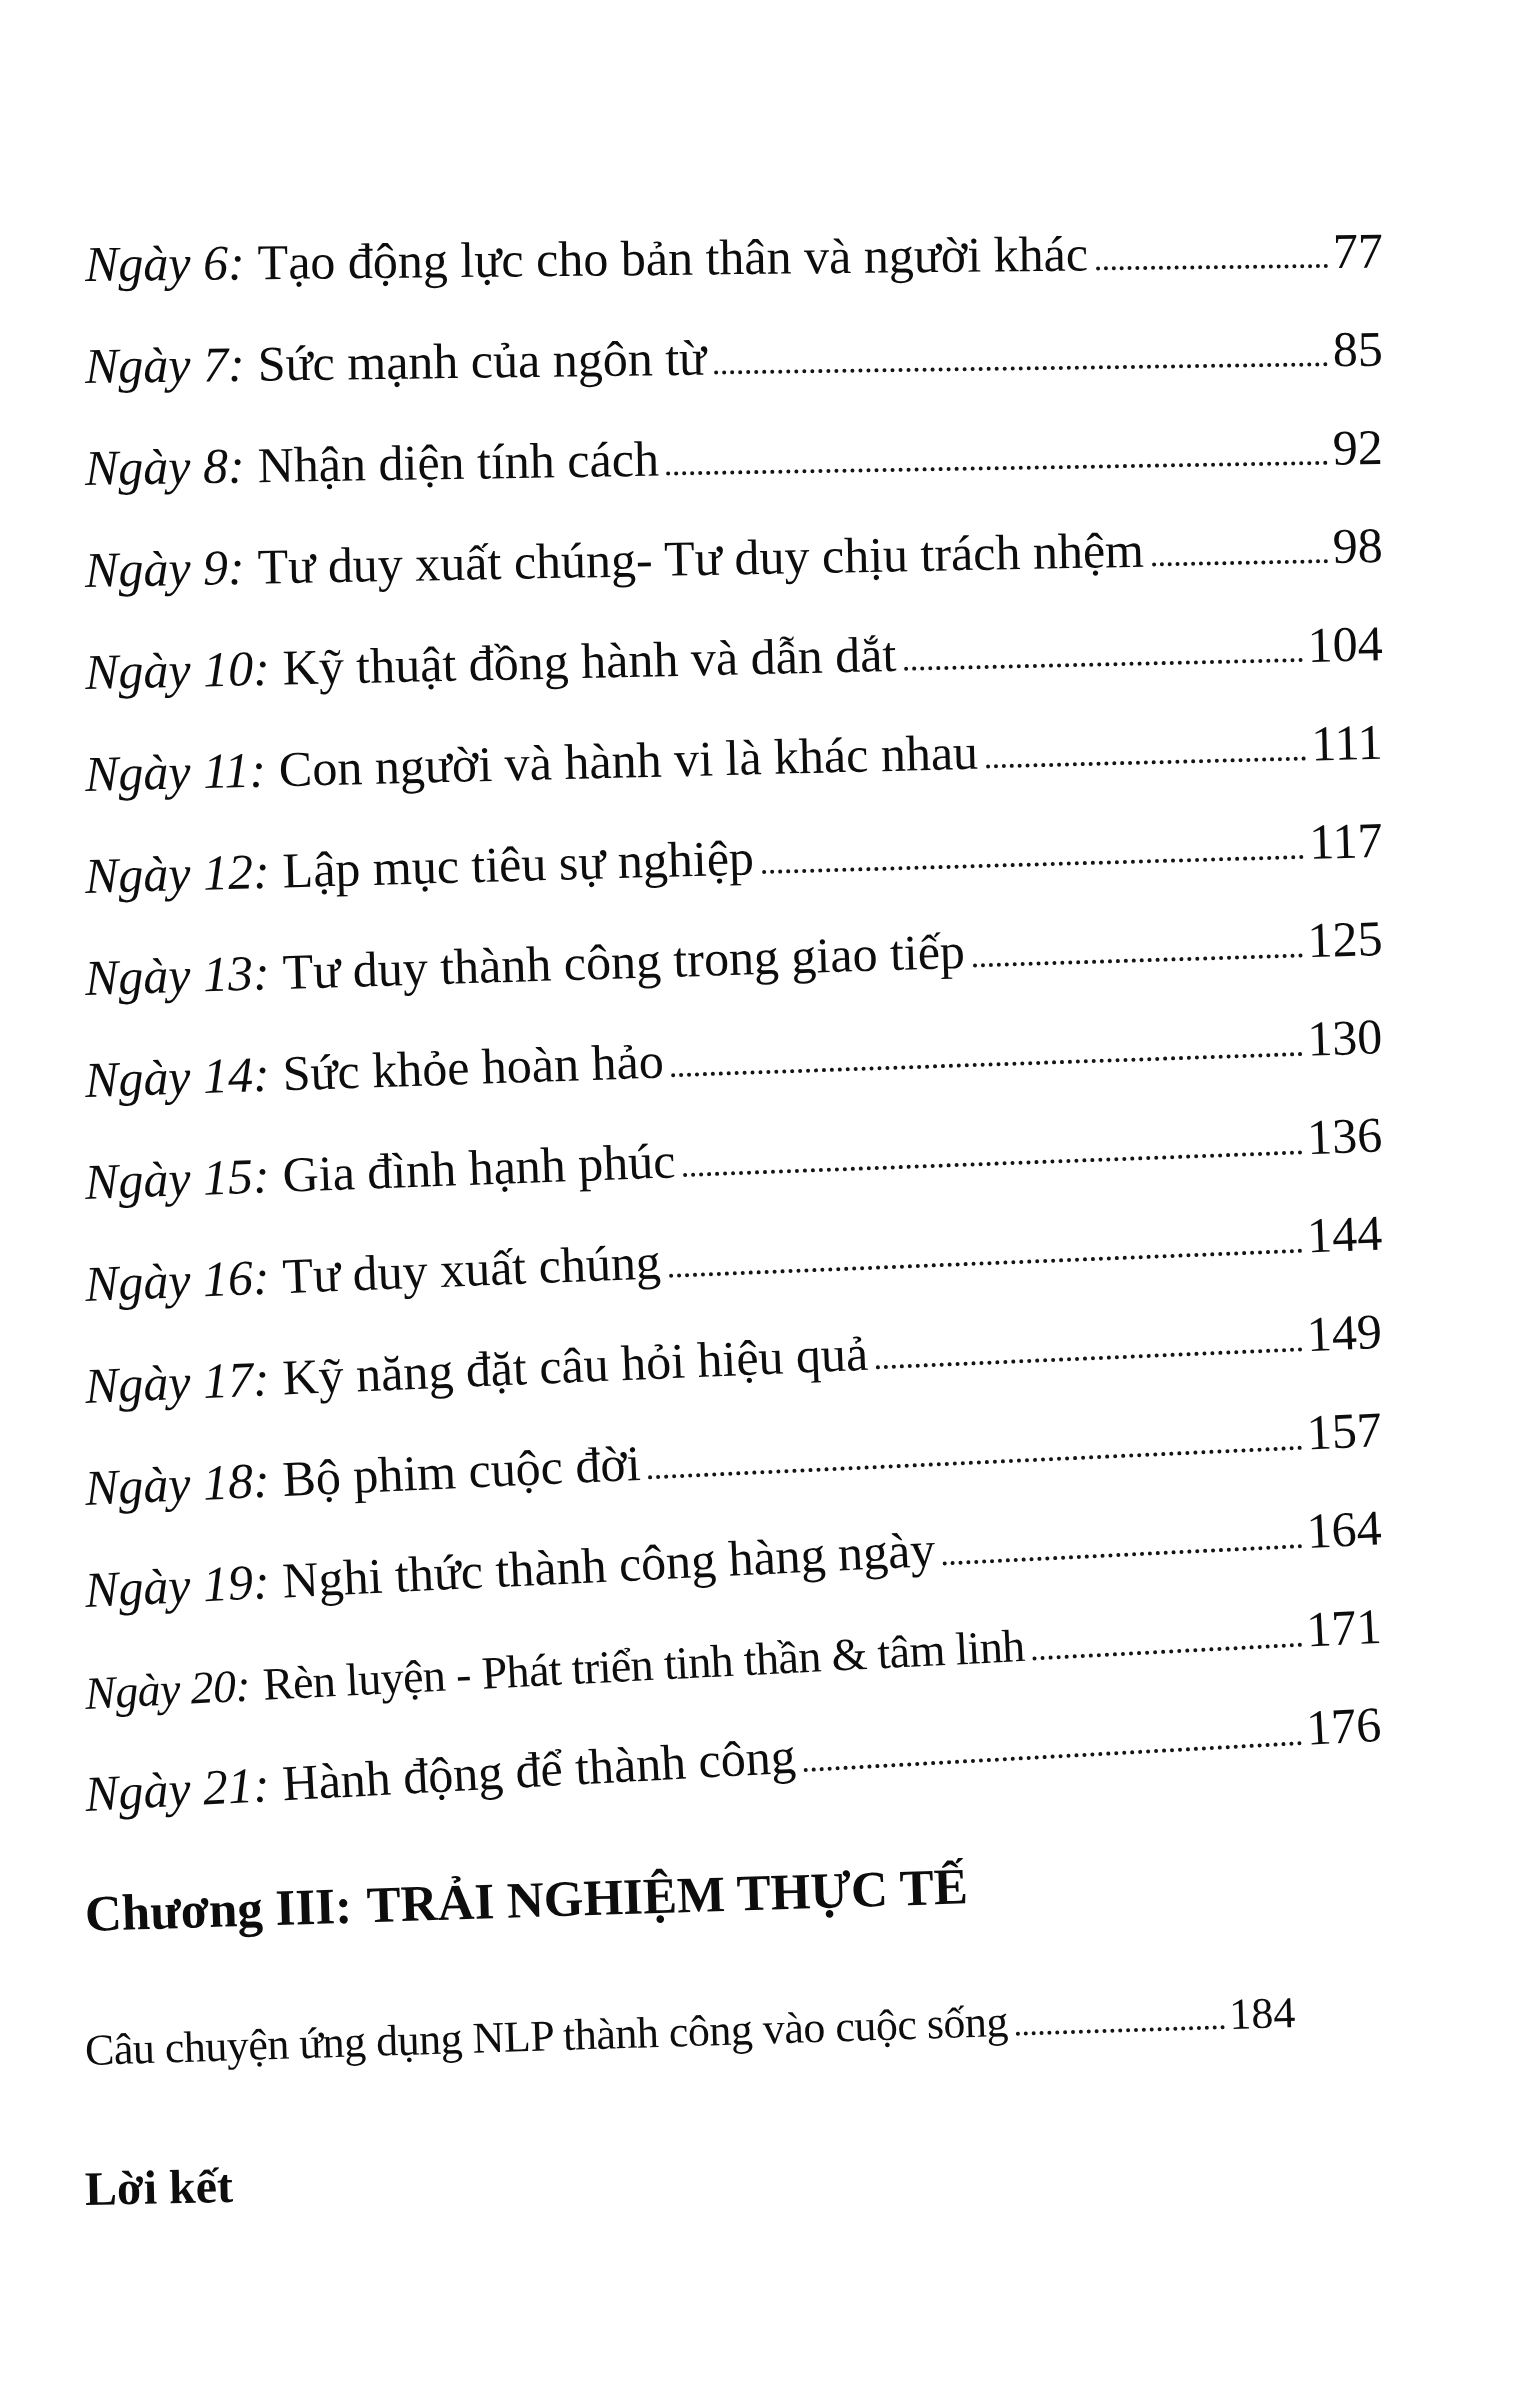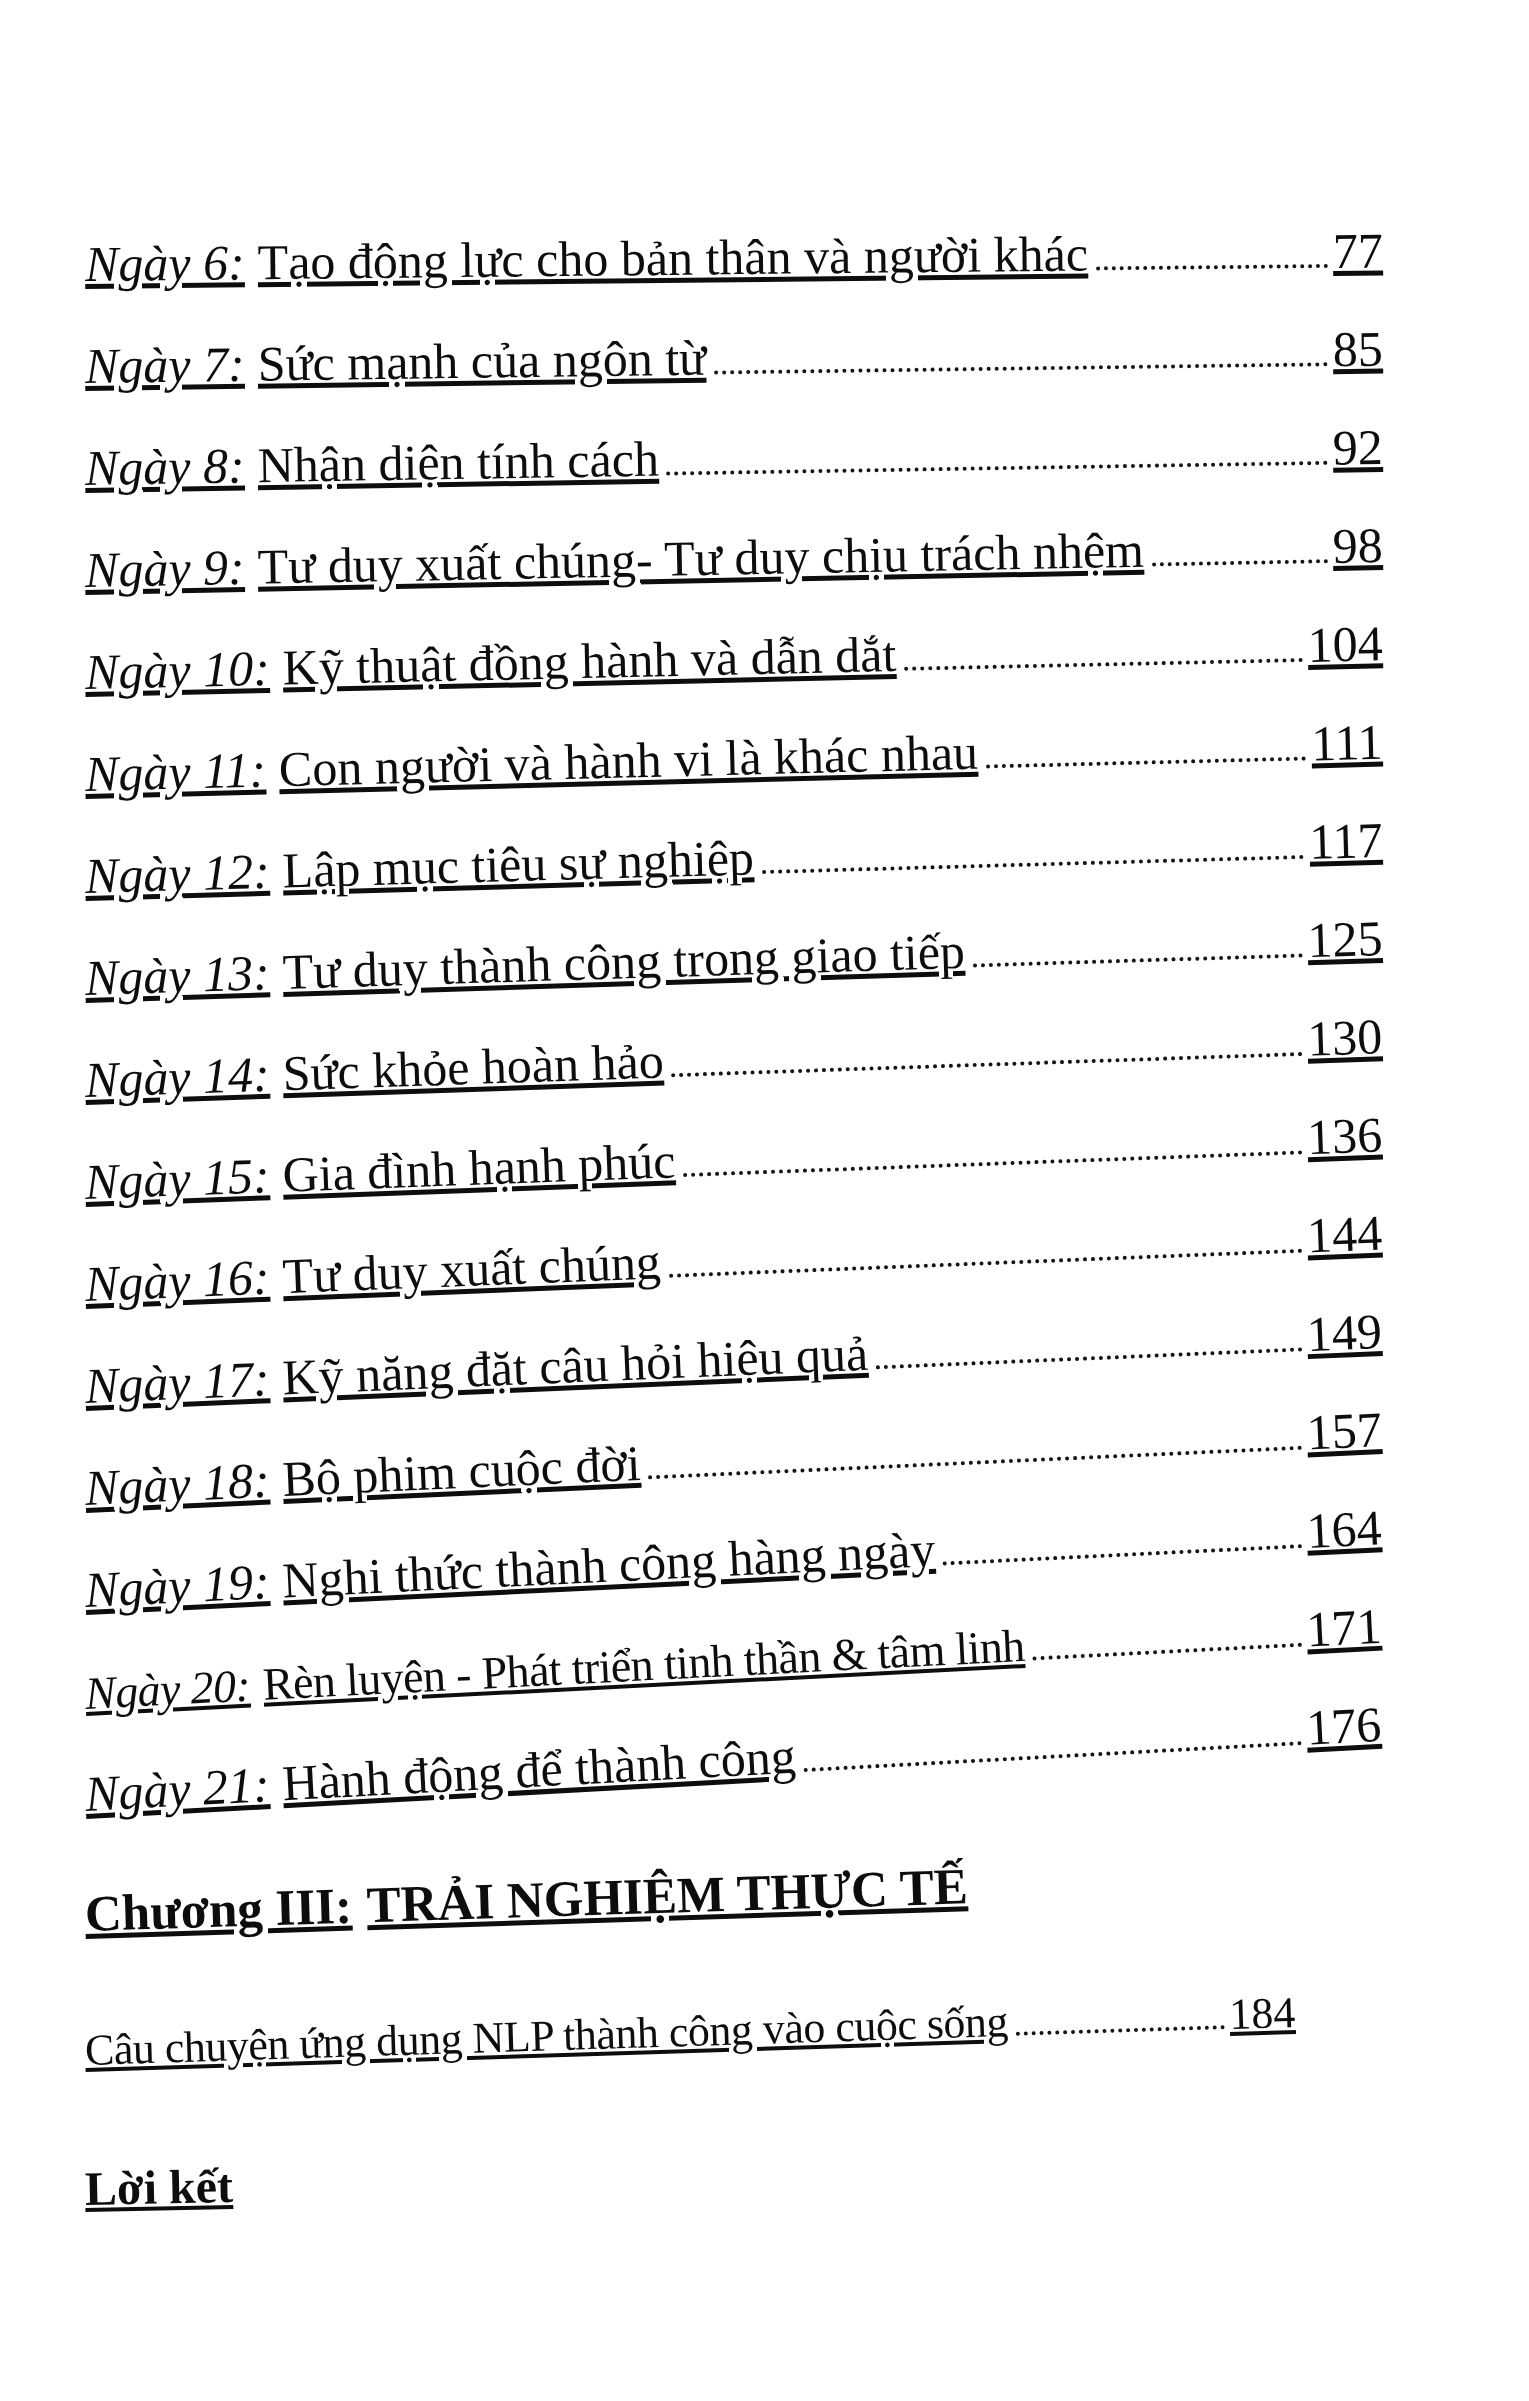--- a/index.html
+++ b/index.html
@@ -13,21 +13,20 @@
     overflow: hidden;
     font-family: "Liberation Serif", "DejaVu Serif", serif;
     color: #0d0d0d;
     position: relative;
   }
   .page {
     box-sizing: border-box;
     width: 1530px;
     height: 2358px;
     padding: 213px 147px 0 85px;
-    text-decoration: underline;
   }
   
   .row {
     display: flex;
     align-items: baseline;
     height: 102px;
     line-height: 102px;
     font-size: 50px;
     white-space: nowrap;
     transform: rotate(var(--r, 0deg));

